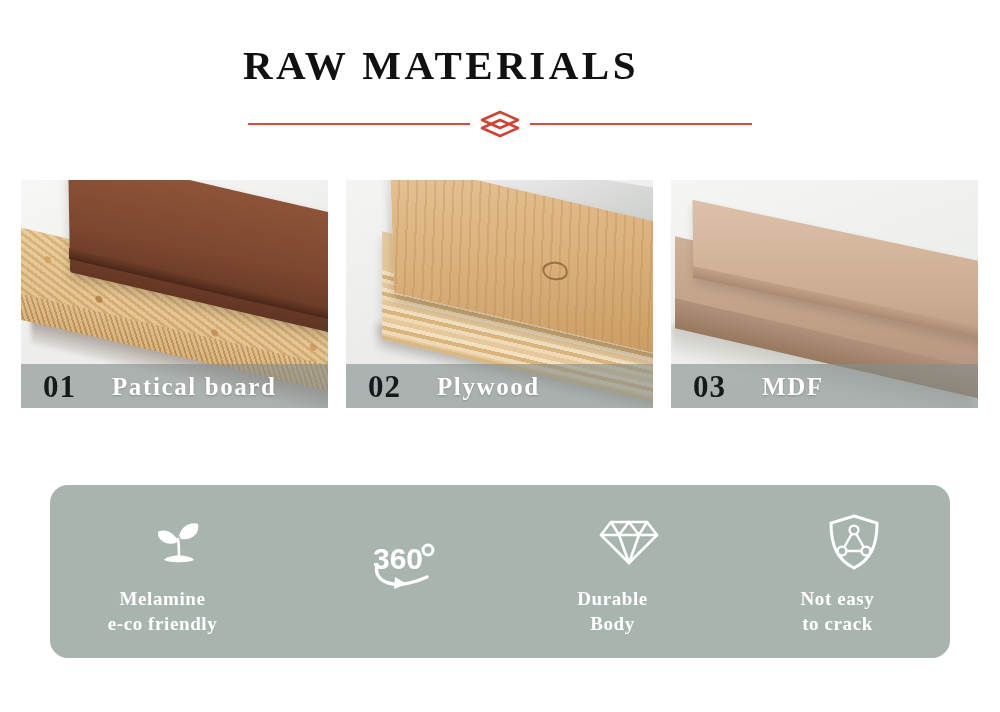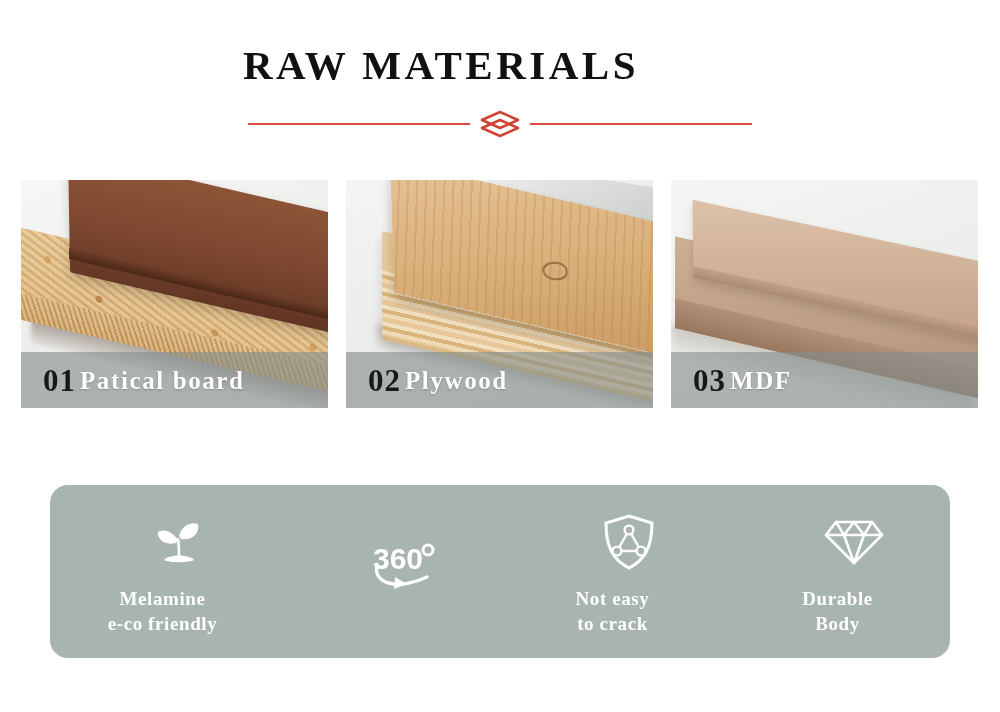--- a/index.html
+++ b/index.html
@@ -77,41 +77,41 @@
   .card-art {
     position: absolute;
     inset: 0;
     overflow: hidden;
   }
   .card-label {
     position: absolute;
     left: 0;
     bottom: 0;
     width: 100%;
-    height: 56px;
+    height: 44px;
     background: rgba(132,142,140,0.62);
     display: flex;
     align-items: center;
     padding-left: 22px;
   }
   .card-num {
     font-family: "Liberation Serif", serif;
     font-weight: bold;
     font-size: 31px;
     color: #15191a;
     letter-spacing: 1px;
     line-height: 1;
   }
   .card-name {
     font-family: "Liberation Serif", serif;
     font-weight: bold;
     font-size: 25px;
     color: #ffffff;
     letter-spacing: 1.6px;
-    margin-left: 4px;
+    margin-left: 36px;
     line-height: 1;
     text-shadow: 0 1px 2px rgba(0,0,0,0.22);
   }
 
   
   .pb-bg {
     position: absolute; inset: 0;
     background: linear-gradient(160deg,#f7f7f5 0%,#eeeeec 45%,#e8e9e6 100%);
   }
   .pb-veneer {
@@ -393,45 +393,45 @@
         <text x="8" y="30" font-family="Liberation Sans, sans-serif" font-size="30" font-weight="bold" fill="#ffffff">360</text>
         <circle cx="63" cy="11" r="5" fill="none" stroke="#ffffff" stroke-width="3"></circle>
         <path d="M12 26 C8 44 30 52 62 38" fill="none" stroke="#ffffff" stroke-width="3.4" stroke-linecap="round"></path>
         <path d="M30 38 L42 45 L29 50 Z" fill="#ffffff"></path>
       </svg>
     </div>
   </div>
 
   <div class="feature">
     <div class="feature-icon">
-      <svg width="56" height="58" viewBox="0 0 56 58" aria-hidden="true">
-        <path d="M28 3 L51 10 C51 34 44 47 28 55 C12 47 5 34 5 10 Z" fill="none" stroke="#ffffff" stroke-width="3"></path>
-        <path d="M28 17 L40 38 L16 38 Z" fill="none" stroke="#ffffff" stroke-width="2.4" stroke-linejoin="round"></path>
-        <circle cx="28" cy="17" r="4.4" fill="#a8b5ae" stroke="#ffffff" stroke-width="2.4"></circle>
-        <circle cx="40" cy="38" r="4.4" fill="#a8b5ae" stroke="#ffffff" stroke-width="2.4"></circle>
-        <circle cx="16" cy="38" r="4.4" fill="#a8b5ae" stroke="#ffffff" stroke-width="2.4"></circle>
-      </svg>
-    </div>
-    <div class="feature-text">
-      <span>Not easy</span>
-      <span>to crack</span>
-    </div>
-  </div>
-
-  <div class="feature">
-    <div class="feature-icon">
       <svg width="64" height="56" viewBox="0 0 64 56" aria-hidden="true">
         <g fill="none" stroke="#ffffff" stroke-width="2.6" stroke-linejoin="round" stroke-linecap="round">
           <path d="M14 8 L50 8 L60 21 L32 49 L4 21 Z"></path>
           <path d="M4 21 L60 21"></path>
           <path d="M14 8 L22 21 L32 49"></path>
           <path d="M50 8 L42 21 L32 49"></path>
           <path d="M22 21 L32 8 L42 21"></path>
         </g>
       </svg>
     </div>
     <div class="feature-text">
       <span>Durable</span>
       <span>Body</span>
     </div>
   </div>
 
+  <div class="feature">
+    <div class="feature-icon">
+      <svg width="56" height="58" viewBox="0 0 56 58" aria-hidden="true">
+        <path d="M28 3 L51 10 C51 34 44 47 28 55 C12 47 5 34 5 10 Z" fill="none" stroke="#ffffff" stroke-width="3"></path>
+        <path d="M28 17 L40 38 L16 38 Z" fill="none" stroke="#ffffff" stroke-width="2.4" stroke-linejoin="round"></path>
+        <circle cx="28" cy="17" r="4.4" fill="#a8b5ae" stroke="#ffffff" stroke-width="2.4"></circle>
+        <circle cx="40" cy="38" r="4.4" fill="#a8b5ae" stroke="#ffffff" stroke-width="2.4"></circle>
+        <circle cx="16" cy="38" r="4.4" fill="#a8b5ae" stroke="#ffffff" stroke-width="2.4"></circle>
+      </svg>
+    </div>
+    <div class="feature-text">
+      <span>Not easy</span>
+      <span>to crack</span>
+    </div>
+  </div>
+
 </div>
 
 </body></html>

